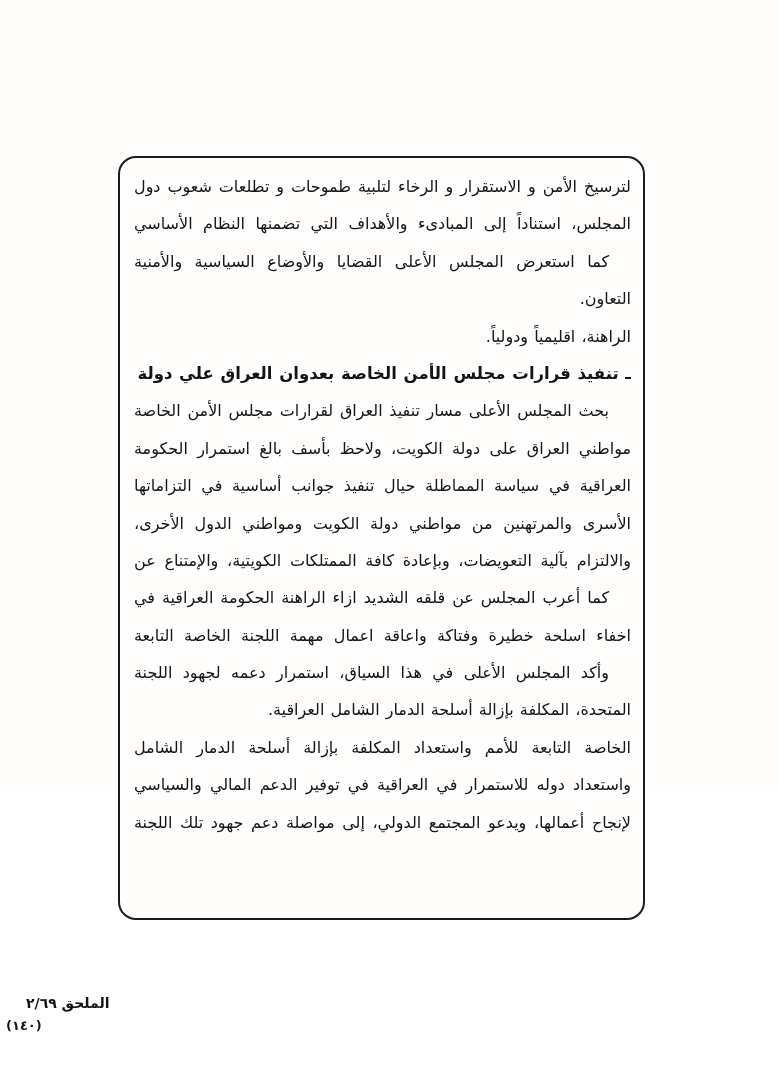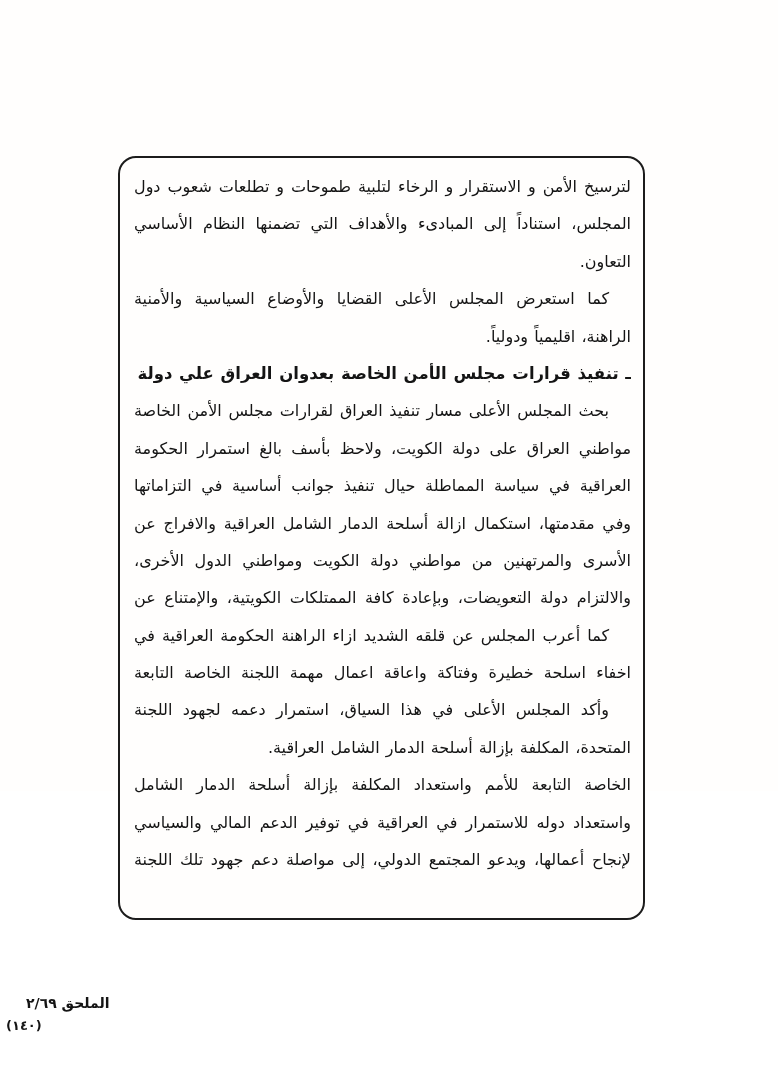--- a/index.html
+++ b/index.html
@@ -83,30 +83,29 @@
   }
 </style>
 </head>
 <body>
 
 <div class="page">
 
   <div class="frame">
     <p class="ln j">لترسيخ الأمن و الاستقرار و الرخاء لتلبية طموحات و تطلعات شعوب دول</p>
     <p class="ln j">المجلس، استناداً إلى المبادىء والأهداف التي تضمنها النظام الأساسي لمجلس</p>
+    <p class="ln j indent">كما استعرض المجلس الأعلى القضايا والأوضاع السياسية والأمنية</p>
     <p class="ln">التعاون.</p>
-    <p class="ln j indent">كما استعرض المجلس الأعلى القضايا والأوضاع السياسية والأمنية</p>
     <p class="ln">الراهنة، اقليمياً ودولياً.</p>
     <p class="ln heading">ـ تنفيذ قرارات مجلس الأمن الخاصة بعدوان العراق علي دولة الكويت :</p>
     <p class="ln j indent">بحث المجلس الأعلى مسار تنفيذ العراق لقرارات مجلس الأمن الخاصة</p>
     <p class="ln j">مواطني العراق على دولة الكويت، ولاحظ بأسف بالغ استمرار الحكومة</p>
     <p class="ln j">العراقية في سياسة المماطلة حيال تنفيذ جوانب أساسية في التزاماتها الدولية،</p>
-    <p class="ln j">وفي مقدمتها، استكمال ازالة أسلحة الدمار الشامل العراقية والافراج عن</p>
     <p class="ln j">الأسرى والمرتهنين من مواطني دولة الكويت ومواطني الدول الأخرى،</p>
-    <p class="ln j">والالتزام دولة التعويضات، وبإعادة كافة الممتلكات الكويتية، والإمتناع عن</p>
+    <p class="ln j">والالتزام بآلية التعويضات، وبإعادة كافة الممتلكات الكويتية، والإمتناع عن</p>
     <p class="ln j indent">كما أعرب المجلس عن قلقه الشديد ازاء الراهنة الحكومة العراقية في</p>
     <p class="ln j">اخفاء اسلحة خطيرة وفتاكة واعاقة اعمال مهمة اللجنة الخاصة التابعة للأمم</p>
     <p class="ln j indent">وأكد المجلس الأعلى في هذا السياق، استمرار دعمه لجهود اللجنة</p>
     <p class="ln">المتحدة، المكلفة بإزالة أسلحة الدمار الشامل العراقية.</p>
     <p class="ln j">الخاصة التابعة للأمم واستعداد المكلفة بإزالة أسلحة الدمار الشامل العراقية،</p>
     <p class="ln j">واستعداد دوله للاستمرار في العراقية في توفير الدعم المالي والسياسي</p>
     <p class="ln j">لإنجاح أعمالها، ويدعو المجتمع الدولي، إلى مواصلة دعم جهود تلك اللجنة</p>
   </div>
 
   <div class="footer">

